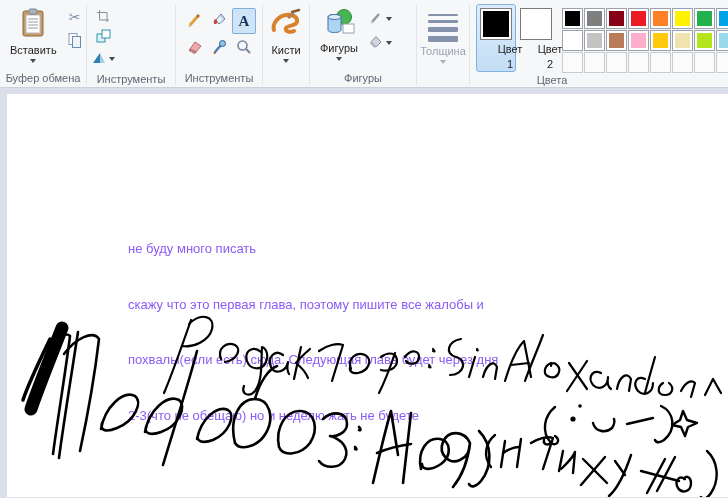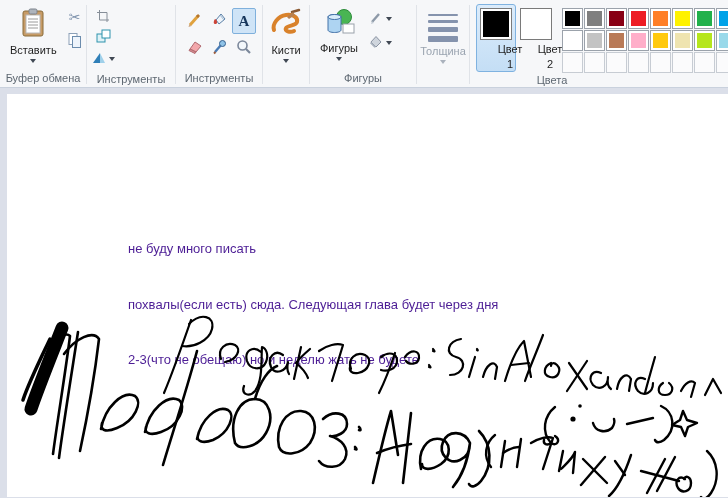--- a/index.html
+++ b/index.html
@@ -36,21 +36,21 @@
   .colorbtn.selected{background:linear-gradient(#dcecfb,#c4def5);border:1px solid #7fb2e0;}
   .chip{width:26px;height:26px;border:1px solid #7a7a7a;background:#fff;padding:2px;box-sizing:content-box;}
   .chip>i{display:block;width:100%;height:100%;}
   .palette{display:grid;grid-template-columns:repeat(8,21px);grid-auto-rows:21px;gap:1px;padding:4px 0 0 6px;}
   .swatch{box-sizing:border-box;border:1px solid #9ba2ab;background:#fff;padding:2px;}
   .swatch>i{display:block;width:100%;height:100%;}
   .swatch.empty{border-color:#c7ccd3;background:#fbfbfc;}
   
   .workspace{height:409px;background:#dbdfe9;position:relative;}
   .canvas{position:absolute;left:7px;top:6px;right:0;bottom:0;background:#ffffff;overflow:hidden;}
-  .typed{position:absolute;left:121px;top:109px;font-size:13px;line-height:18.5px;color:#4c1d95;white-space:pre;}
+  .typed{position:absolute;left:121px;top:109px;font-size:13px;line-height:18.5px;color:#8b5cf6;white-space:pre;}
   .hw{position:absolute;left:0;top:0;pointer-events:none;}
   .hw path{fill:none;stroke:#000;stroke-linecap:round;stroke-linejoin:round;}
   .hw .ink-big{stroke-width:2.6px;}
   .hw .ink-med{stroke-width:2.2px;}
   .hw .dotfill{fill:#000;stroke:none;}
 </style>
 </head>
 <body>
 
 <div class="ribbon">
@@ -348,20 +348,21 @@
     </div>
     <div class="caption" style="padding-right:96px;">Цвета</div>
   </div>
 </div>
 
 <div class="workspace">
   <div class="canvas">
 
     <div class="typed">
       <div>не буду много писать</div>
+      <div>скажу что это первая глава, поэтому пишите все жалобы и</div>
       <div>похвалы(если есть) сюда. Следующая глава будет через дня</div>
       <div>2-3(что не обещаю) но и неделю жать не будете</div>
     </div>
 
     <svg class="hw" width="728" height="403" viewBox="0 95 728 403">
 
       <path d="M55,329 C46,352 31,389 24,410" stroke="#7cc2ef" stroke-width="13"></path>
       <path d="M43,340 C34,359 22,383 16,401" stroke="#b5b5b5" stroke-width="3.5"></path>
 
       <g class="ink-big" aria-label="Перевод: Мед">

